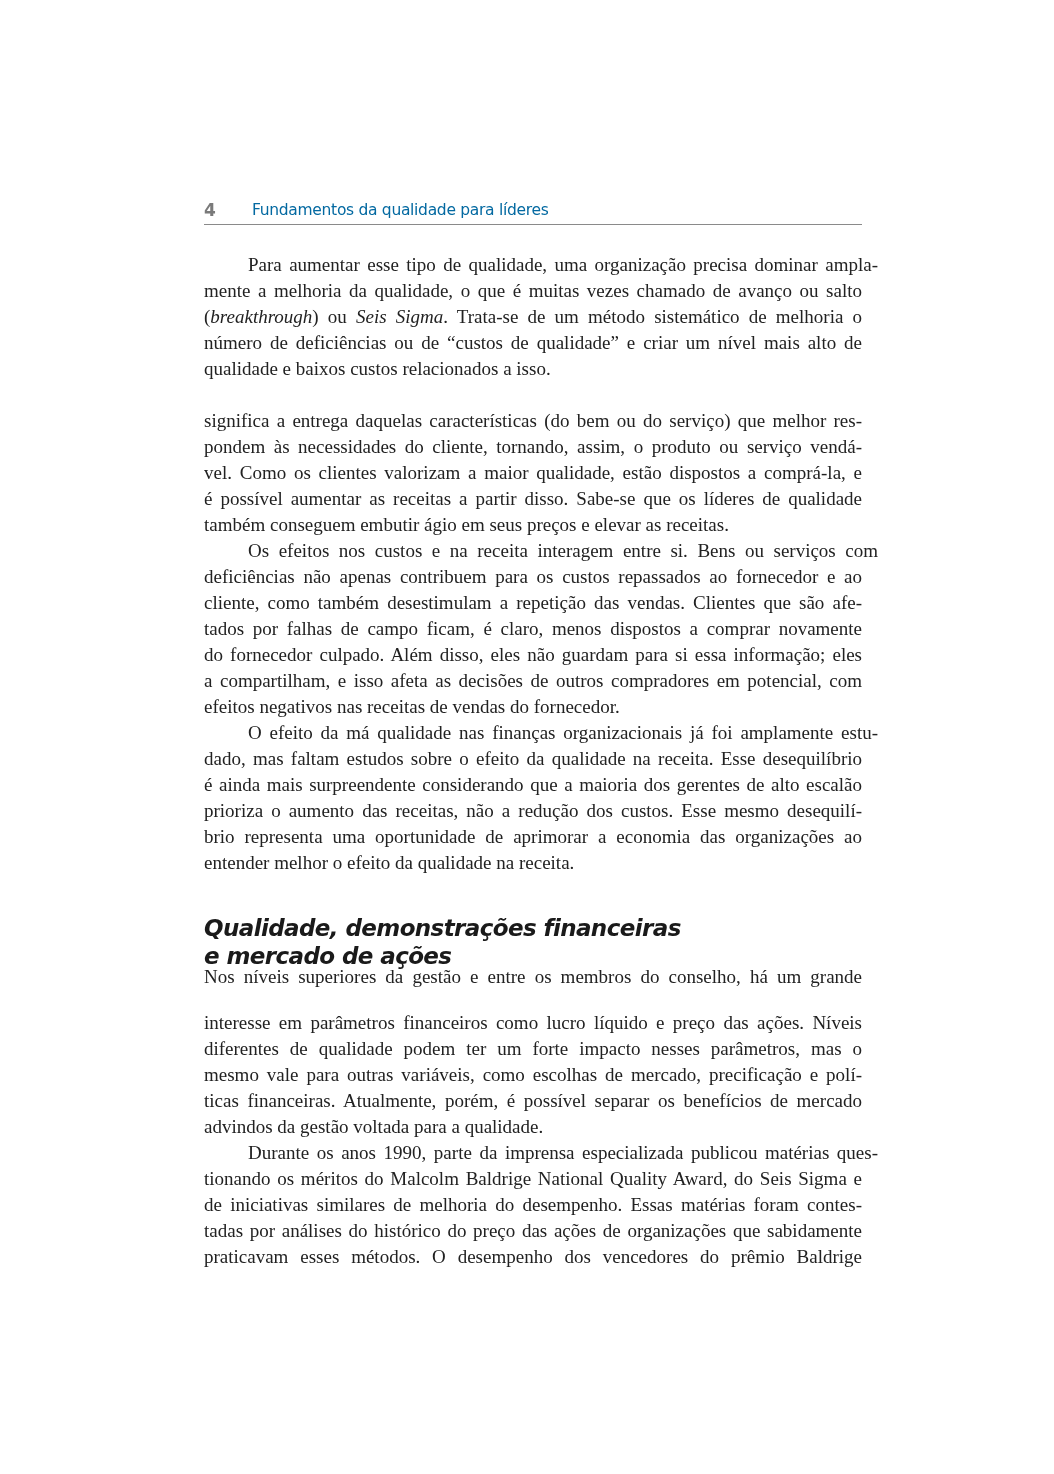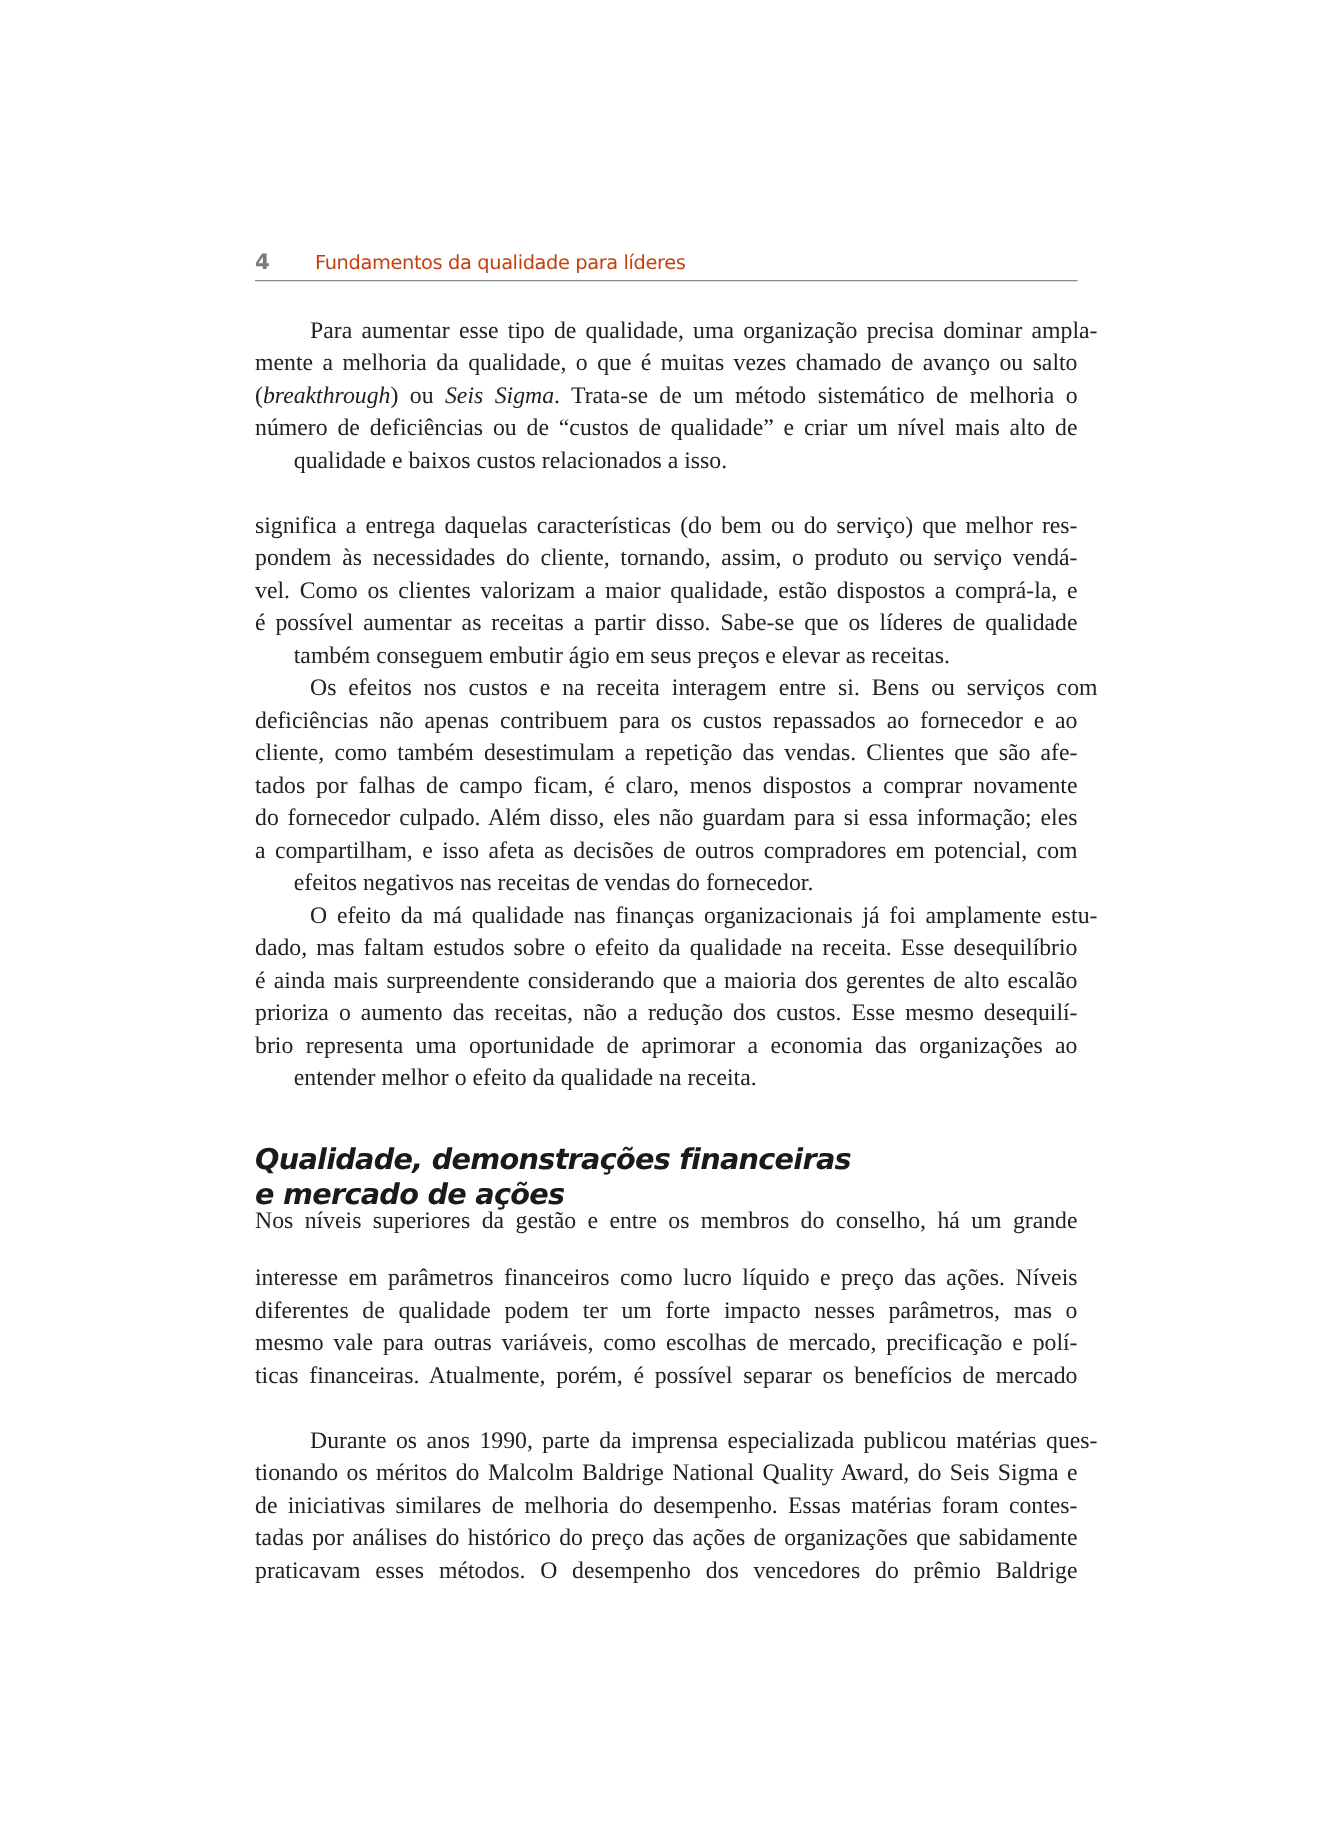--- a/index.html
+++ b/index.html
@@ -33,36 +33,36 @@
       font-size: 17px;
       font-weight: bold;
       color: #7a7a7a;
     }
     .running-title {
       position: absolute;
       left: 48px;
       top: 3px;
       font-size: 15.5px;
       letter-spacing: -0.3px;
-      color: #c2410c;
+      color: #0369a1;
     }
     .line {
       position: absolute;
       left: 204px;
       width: 658px;
       height: 26px;
       font-family: "Liberation Serif", serif;
       font-size: 19px;
       line-height: 26px;
       white-space: nowrap;
       text-align: justify;
       text-align-last: justify;
       color: #222;
     }
-    .line.last { text-align-last: left; margin-left: 31px; }
+    .line.last { text-align-last: left; }
     .line.indent { left: 232px; width: 630px; margin-left: 16px; }
     .line i { font-style: italic; }
     .heading {
       position: absolute;
       left: 204px;
       font-family: "DejaVu Sans", sans-serif;
       font-weight: bold;
       font-size: 23px;
       letter-spacing: -0.6px;
       color: #1a1a1a;
@@ -109,20 +109,21 @@
   <div class="line last" style="top:850px">entender melhor o efeito da qualidade na receita.</div>
 
   <div class="heading" style="top:914px">Qualidade, demonstrações financeiras</div>
   <div class="heading" style="top:942px">e mercado de ações</div>
 
   <div class="line" style="top:964px">Nos níveis superiores da gestão e entre os membros do conselho, há um grande</div>
   <div class="line" style="top:1010px">interesse em parâmetros financeiros como lucro líquido e preço das ações. Níveis</div>
   <div class="line" style="top:1036px">diferentes de qualidade podem ter um forte impacto nesses parâmetros, mas o</div>
   <div class="line" style="top:1062px">mesmo vale para outras variáveis, como escolhas de mercado, precificação e polí-</div>
   <div class="line" style="top:1088px">ticas financeiras. Atualmente, porém, é possível separar os benefícios de mercado</div>
+  <div class="line last" style="top:1114px">advindos da gestão voltada para a qualidade.</div>
 
   <div class="line indent" style="top:1140px">Durante os anos 1990, parte da imprensa especializada publicou matérias ques-</div>
   <div class="line" style="top:1166px">tionando os méritos do Malcolm Baldrige National Quality Award, do Seis Sigma e</div>
   <div class="line" style="top:1192px">de iniciativas similares de melhoria do desempenho. Essas matérias foram contes-</div>
   <div class="line" style="top:1218px">tadas por análises do histórico do preço das ações de organizações que sabidamente</div>
   <div class="line" style="top:1244px">praticavam esses métodos. O desempenho dos vencedores do prêmio Baldrige</div>
 
 </div>
 
 </body></html>

